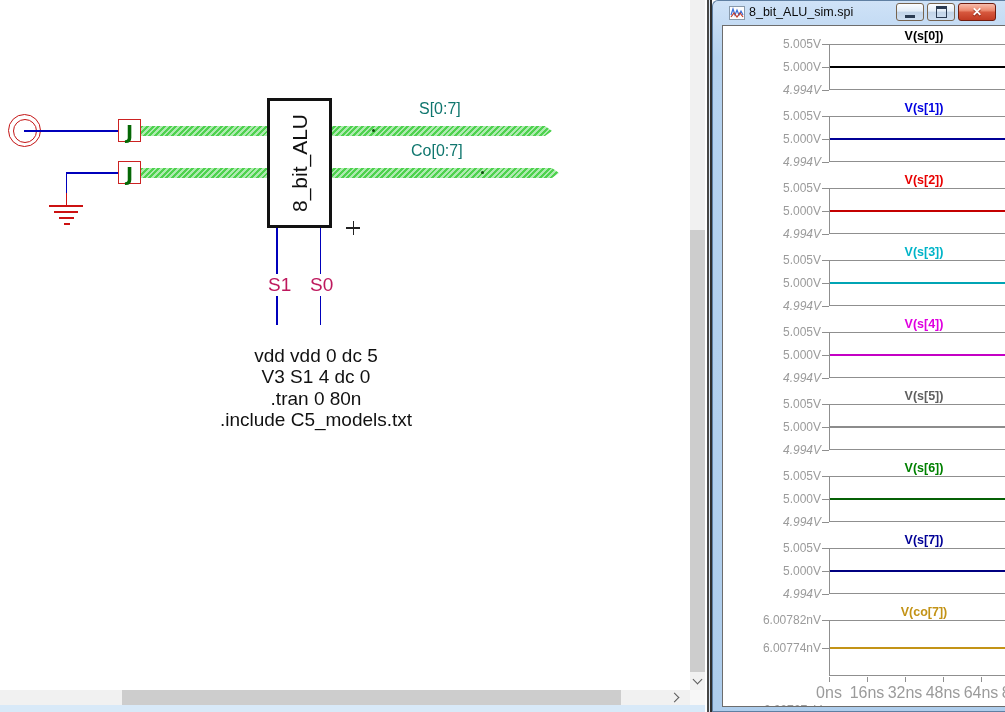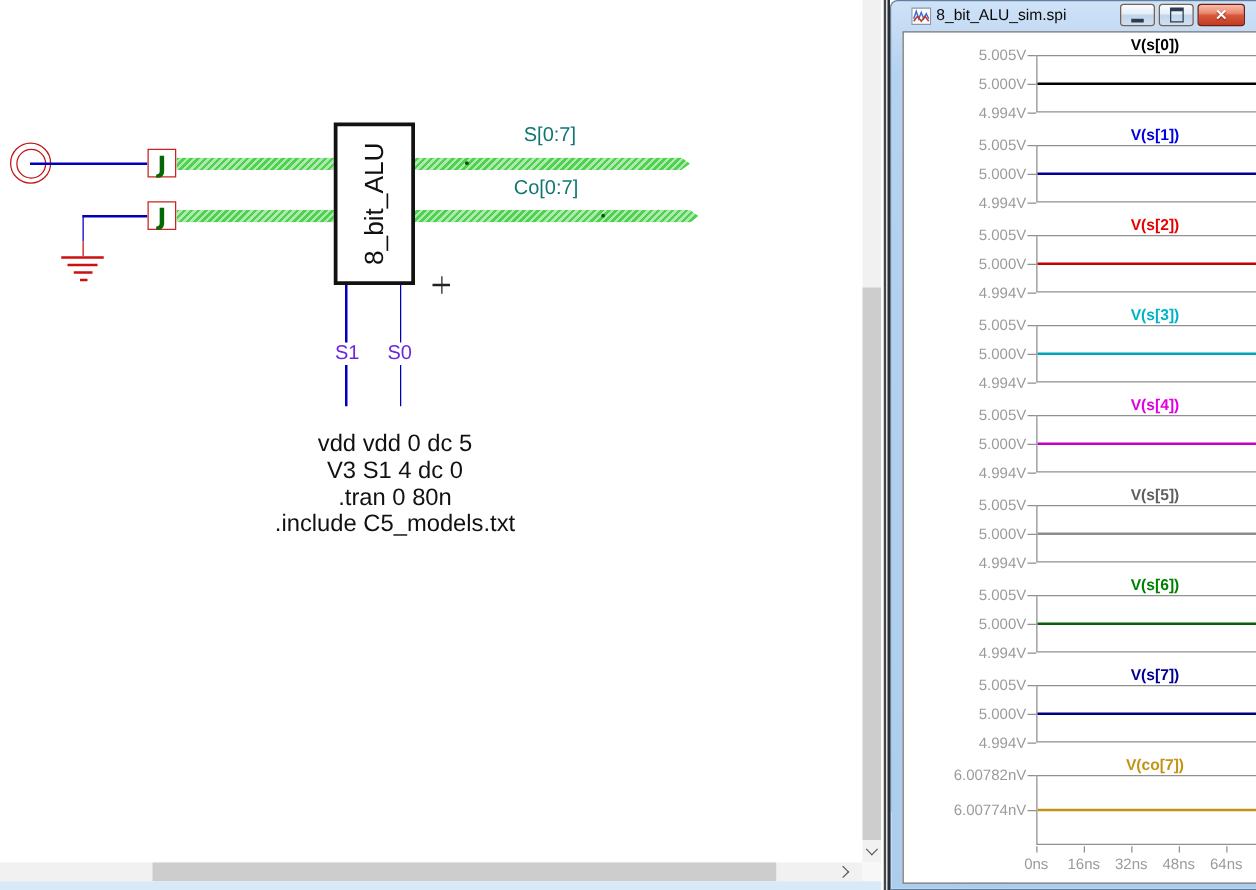--- a/index.html
+++ b/index.html
@@ -21,21 +21,21 @@
   .tapbox span{font-family:"DejaVu Sans",sans-serif;font-weight:bold;font-size:19px;color:#056805;line-height:1;margin-top:4px;}
   .bus{
     height:10px;z-index:2;
     background:repeating-linear-gradient(135deg,#4ed24e 0 2px,#aeeab0 2px 4px);
     clip-path:polygon(0 0,calc(100% - 7px) 0,100% 50%,calc(100% - 7px) 100%,0 100%);
   }
   .busdot{width:3px;height:3px;border-radius:50%;background:#0a500a;z-index:3;}
   .alu-box{left:267px;top:98px;width:59px;height:124px;border:3px solid #121212;background:#ffffff;z-index:5;}
   .alu-label{left:50%;top:50%;transform:translate(-50%,-50%) rotate(-90deg);white-space:nowrap;font-size:21px;color:#101010;}
   .sch-label{font-size:16px;color:#0f766e;z-index:6;white-space:nowrap;text-align:center;}
-  .net-label{font-size:16px;color:#6d28d9;z-index:6;}
+  .net-label{font-size:19px;color:#be185d;z-index:6;}
   .spice{left:155px;top:345px;width:322px;text-align:center;font-size:19px;line-height:21.4px;color:#111;}
   .cursor-line{background:#222;z-index:7;}
 
   
   .vscroll{left:690px;top:0;width:15px;height:690px;background:#f1f1f1;}
   .vthumb{left:0;top:230px;width:15px;height:442px;background:#cdcdcd;}
   .varrow{left:0;top:672px;width:15px;height:18px;display:flex;align-items:center;justify-content:center;}
   .hscroll{left:0;top:690px;width:690px;height:15px;background:#f1f1f1;}
   .hthumb{left:122px;top:0;width:499px;height:15px;background:#cdcdcd;}
   .harrow{left:662px;top:0;width:28px;height:15px;display:flex;align-items:center;justify-content:center;}
@@ -73,26 +73,26 @@
   .stack{position:relative;padding-top:3px;}
 
   .panel{position:relative;height:72px;}
   .panel.co{height:72px;}
   .ptitle{position:absolute;left:78px;width:190px;top:0;text-align:center;font-size:12.5px;font-weight:bold;color:var(--tc,#000);line-height:15px;}
   .pbox{position:absolute;left:78px;top:15px;width:190px;height:46px;border:1px solid #8f8f8f;box-sizing:border-box;}
   .panel.co .pbox{height:56px;}
   .trace{position:absolute;left:0;right:0;top:50%;height:2px;margin-top:-1px;background:var(--trc,#000);}
   .ylabrow{position:absolute;left:0;width:70px;text-align:right;font-size:12px;color:#9b9b9b;transform:translateY(-50%);white-space:nowrap;}
   .ylabrow::after{content:"";position:absolute;right:-8px;top:50%;width:7px;height:1px;background:#8f8f8f;}
-  .row1{top:15px;} .row2{top:38px;} .row3{top:61px;}
+  .row1{top:15px;} .row2{top:38px;} .row3{top:61px;font-style:italic;}
   .panel.co .row2{top:43px;} .panel.co .row3{top:71px;margin-top:34px;}
 
   .xaxis{position:relative;height:26px;}
   .xtick{position:absolute;top:0;width:1px;height:5px;background:#8f8f8f;}
-  .xlab{position:absolute;top:7px;transform:translateX(-50%);font-size:12px;color:#9b9b9b;white-space:nowrap;}
+  .xlab{position:absolute;top:7px;transform:translateX(-50%);font-size:16px;color:#9b9b9b;white-space:nowrap;}
 </style>
 </head>
 <body>
 
 <div class="abs" style="left:0;top:0;width:690px;height:690px;">
 
   <div class="abs circle-outer"></div>
   <div class="abs circle-inner"></div>
 
   <div class="abs wire wire-h" style="left:24px;top:130px;width:94px;"></div>

